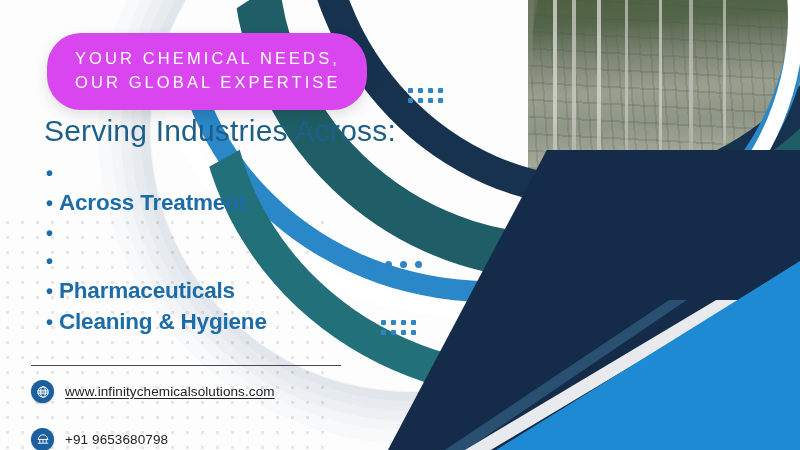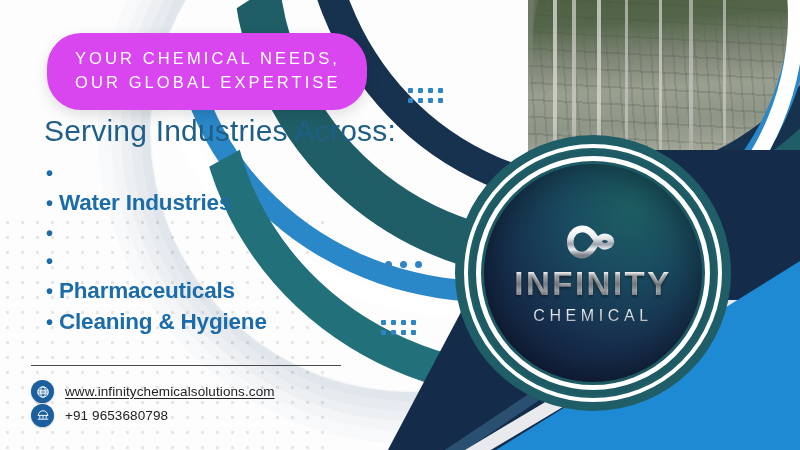--- a/index.html
+++ b/index.html
@@ -290,21 +290,21 @@
   }
 
   .contact {
     position: absolute;
     left: 31px;
     display: flex;
     align-items: center;
     gap: 11px;
   }
   .contact-web { top: 380px; }
-  .contact-phone { top: 404px; }
+  .contact-phone { top: 428px; }
   .contact-icon {
     width: 23px; height: 23px;
     border-radius: 50%;
     background: #1b5f9e;
     display: flex;
     align-items: center;
     justify-content: center;
     flex: none;
     box-shadow: 0 1px 2px rgba(0,0,0,.2);
   }
@@ -361,55 +361,33 @@
   <div class="band band-navy-1"></div>
   <div class="band band-blue-1"></div>
   <div class="band band-white-1"></div>
   <div class="band band-teal-2"></div>
 
   <div class="wedge-navy"></div>
   <div class="wedge-steel"></div>
   <div class="wedge-white-edge"></div>
   <div class="wedge-blue"></div>
 
-  <div class="badge-wrap">
-    <div class="badge-ring-outer"></div>
-    <div class="badge-ring-white-a"></div>
-    <div class="badge-ring-gap"></div>
-    <div class="badge-ring-white-b"></div>
-    <div class="badge-core">
-      <svg class="infinity-glyph" viewBox="0 0 100 48">
-        <defs>
-          <linearGradient id="silver" x1="0" y1="0" x2="0" y2="1">
-            <stop offset="0%" stop-color="#ffffff"></stop>
-            <stop offset="35%" stop-color="#e8eaed"></stop>
-            <stop offset="58%" stop-color="#9ea3ab"></stop>
-            <stop offset="78%" stop-color="#eceef1"></stop>
-            <stop offset="100%" stop-color="#7d828a"></stop>
-          </linearGradient>
-        </defs>
-        <path d="M24 24c0-9 6.5-15 14-15 6 0 10.5 4 14 9.5C55.5 24 59 29 63 29c4.5 0 7.5-2.5 7.5-5.5S67.5 18 63 18c-3.5 0-6.5 3-9.5 7.5-4 6-8.5 13.5-16 13.5-8 0-13.5-6.5-13.5-15z" fill="none" stroke="url(#silver)" stroke-width="7.5" stroke-linecap="round"></path>
-      </svg>
-      <div class="badge-name">INFINITY</div>
-      <div class="badge-sub">CHEMICAL</div>
-    </div>
-  </div>
 
   <div class="tagline-pill">YOUR CHEMICAL NEEDS,
 OUR GLOBAL EXPERTISE</div>
 
   <div class="headline">Serving Industries Across:</div>
 
   <ul class="industry-list">
     <li>
       <span class="li-bullet">•</span>
     </li>
     <li>
       <span class="li-bullet">•</span>
-      <span>Water Industries</span>
+      <span>Across Treatment</span>
     </li>
     <li>
       <span class="li-bullet">•</span>
     </li>
     <li>
       <span class="li-bullet">•</span>
     </li>
     <li>
       <span class="li-bullet">•</span>
       <span>Pharmaceuticals</span>

